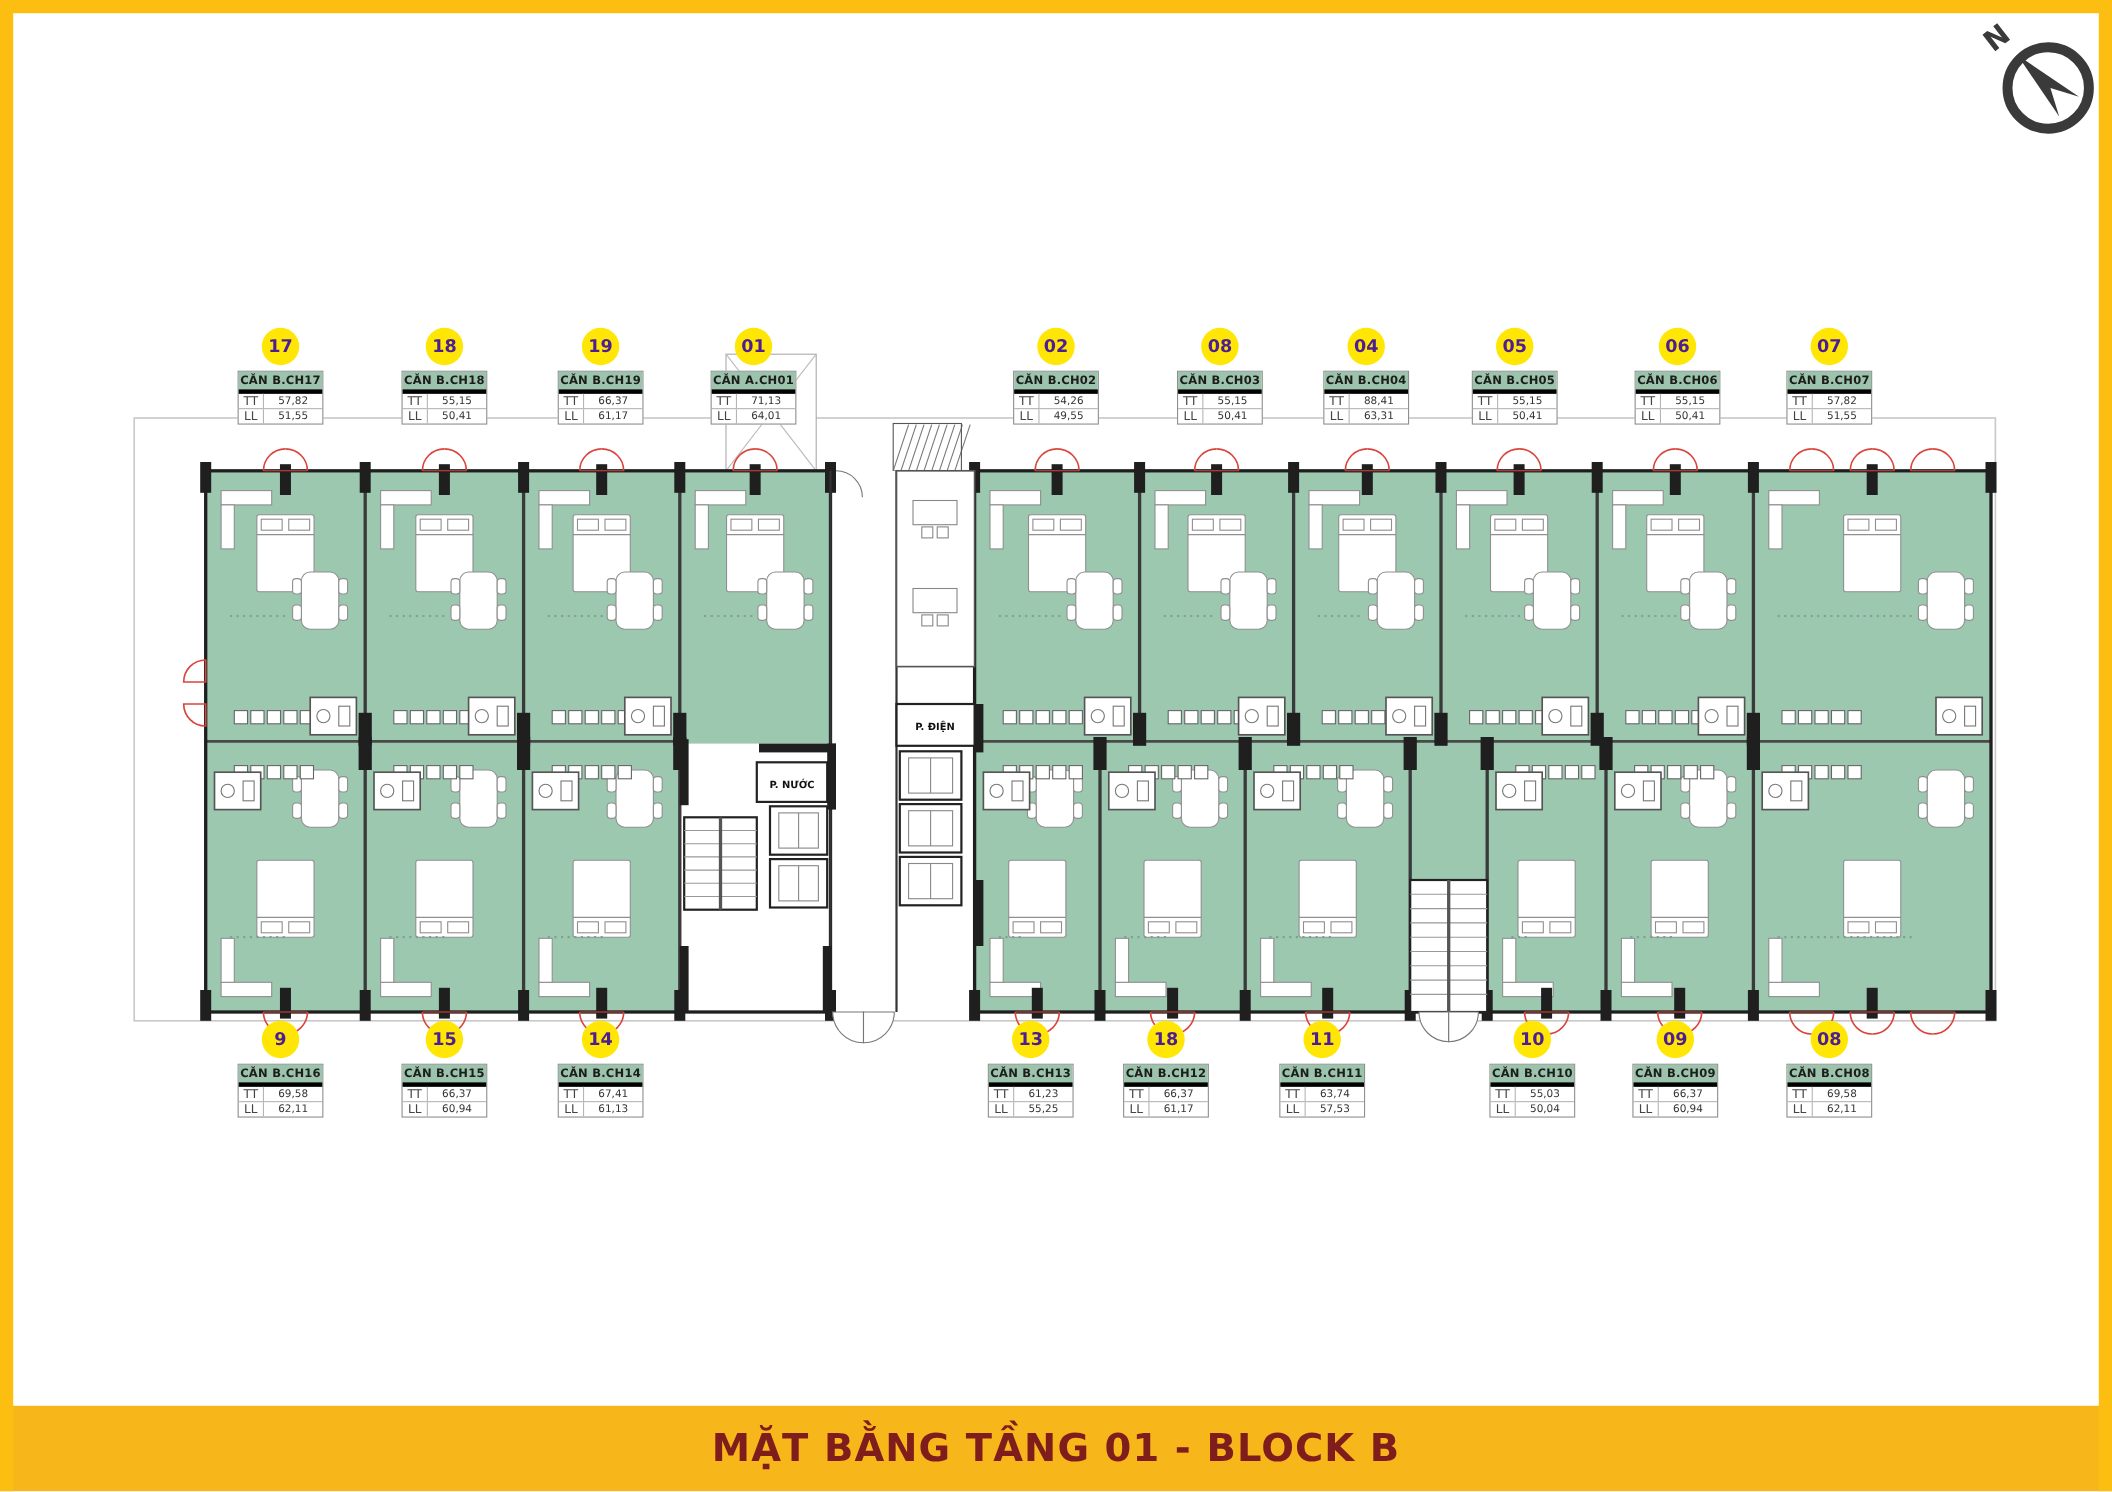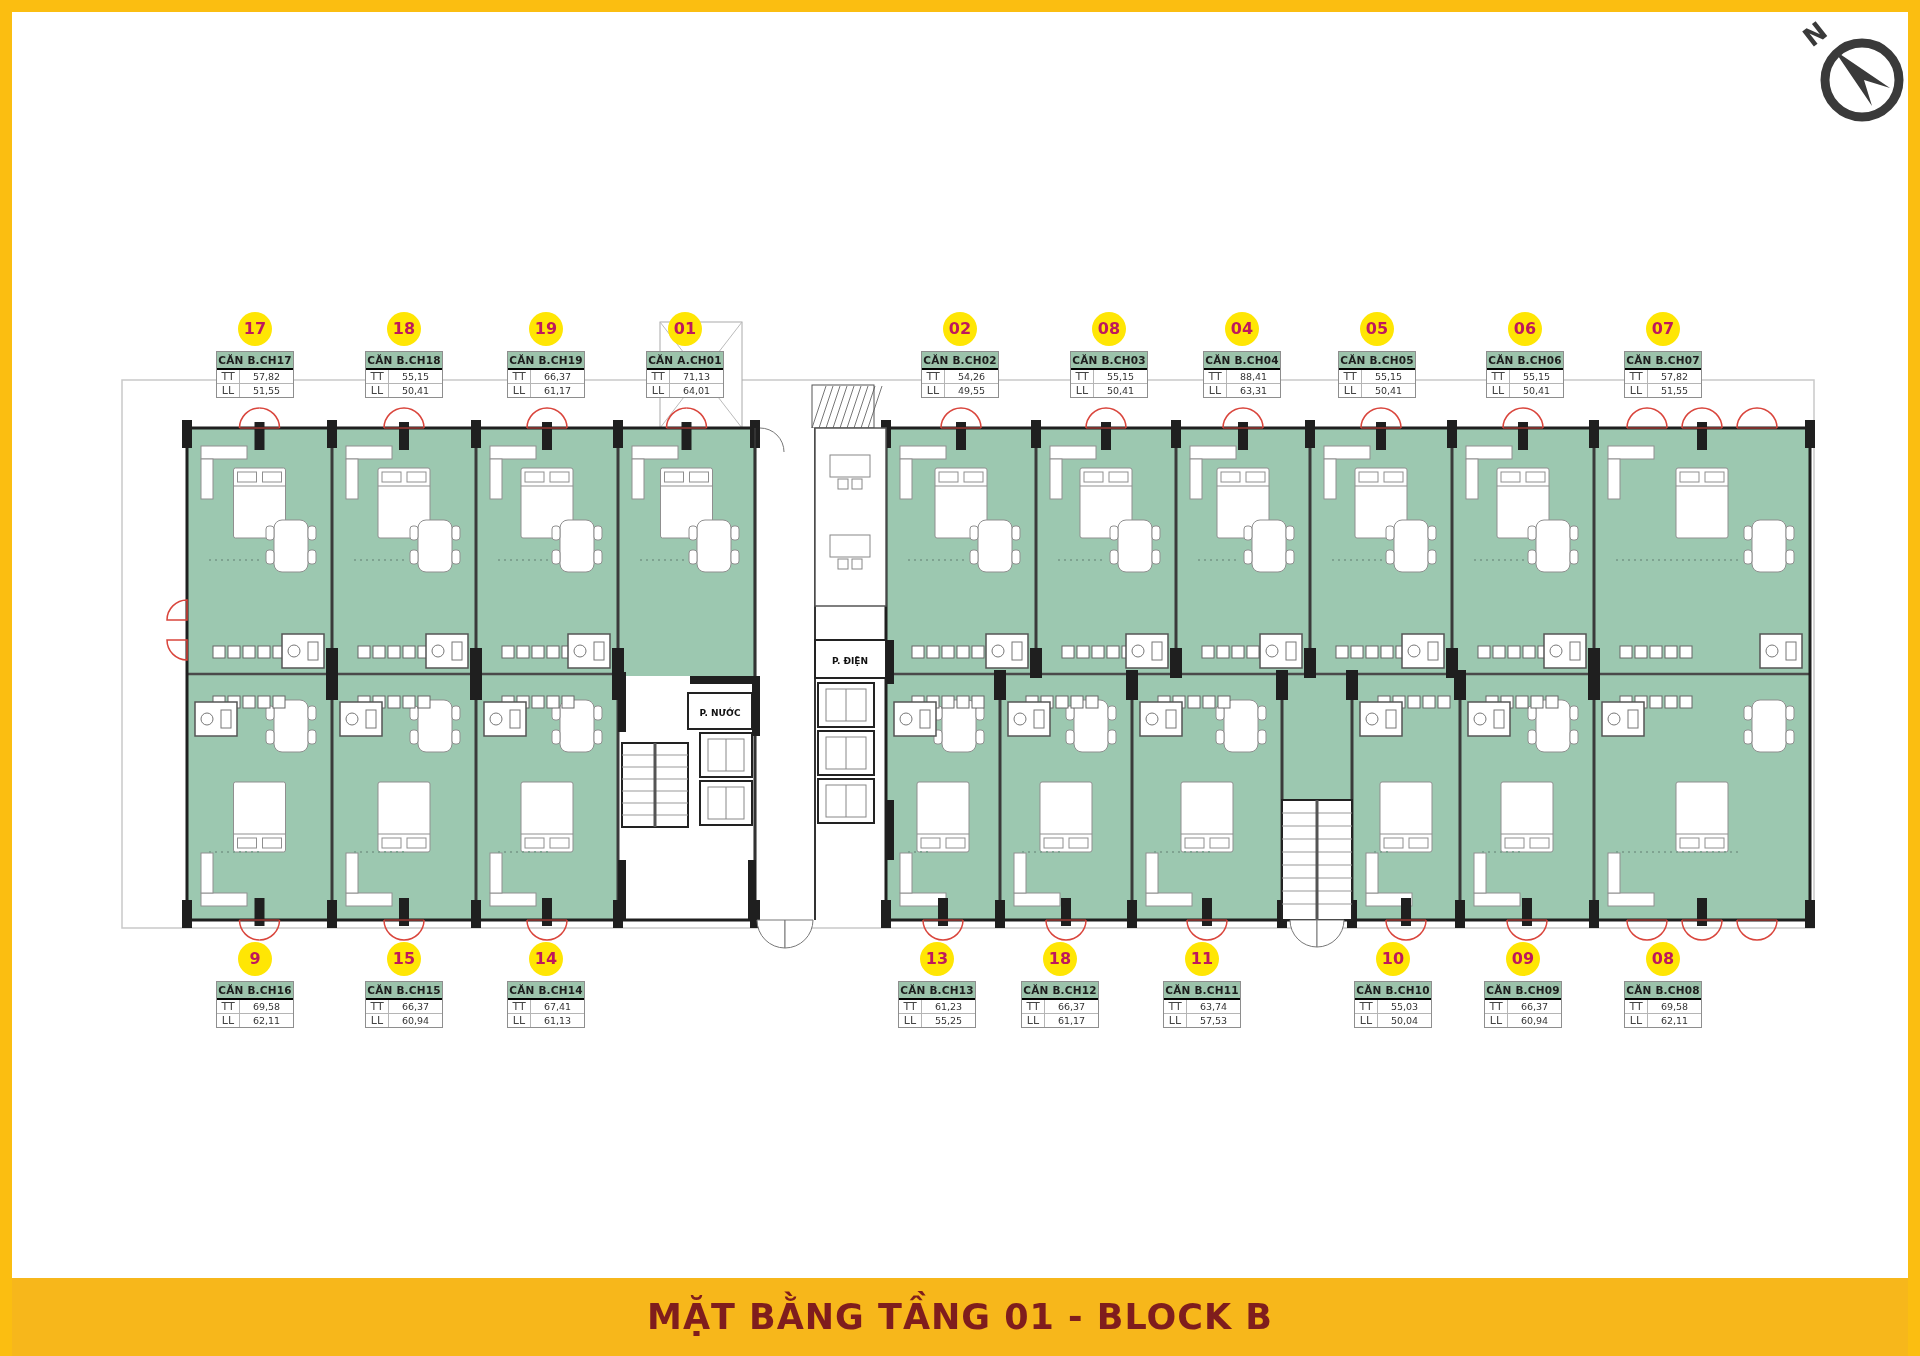--- a/index.html
+++ b/index.html
@@ -11,28 +11,28 @@
   #frame{
     position:absolute;inset:0;pointer-events:none;z-index:50;
     border-top:12px solid var(--frame,#FBBE11);
     border-left:12px solid var(--frame,#FBBE11);
     border-right:12px solid var(--frame,#FBBE11);
   }
   #plan-svg{position:absolute;left:0;top:0;}
   
   .ulabel{position:absolute;width:78px;text-align:center;z-index:10;}
   .ucircle{
-    width:34px;height:34px;border-radius:50%;margin:14px auto 5px auto;
-    background:var(--circle,#FFE604);color:#be185d;font-weight:bold;font-size:16px;
+    width:34px;height:34px;border-radius:50%;margin:0 auto 5px auto;
+    background:var(--circle,#FFE604);color:#4c1d95;font-weight:bold;font-size:16px;
     line-height:34px;text-align:center;
   }
   .utable{border:1px solid #8e8e8e;background:#fff;font-size:9.5px;color:#333;}
   .uhead{
     background:var(--hgreen,#9CC3AB);color:#1d1d1d;font-weight:bold;font-size:10.5px;
-    padding:2px 0;border-bottom:2px solid #000000;letter-spacing:0.2px;
+    padding:2px 0;border-bottom:4px solid #000000;letter-spacing:0.2px;
   }
   .urow{display:flex;height:13px;line-height:13px;}
   .urow.first{border-bottom:1px solid #b5b5b5;}
   .urow .k{width:22px;border-right:1px solid #b5b5b5;font-size:11px;color:#444;}
   .urow .v{flex:1;}
   #banner{
     position:absolute;left:0;right:0;bottom:0;height:78px;z-index:40;
     background:var(--banner,#F7B71B);display:flex;align-items:center;justify-content:center;
   }
   #banner .t{

